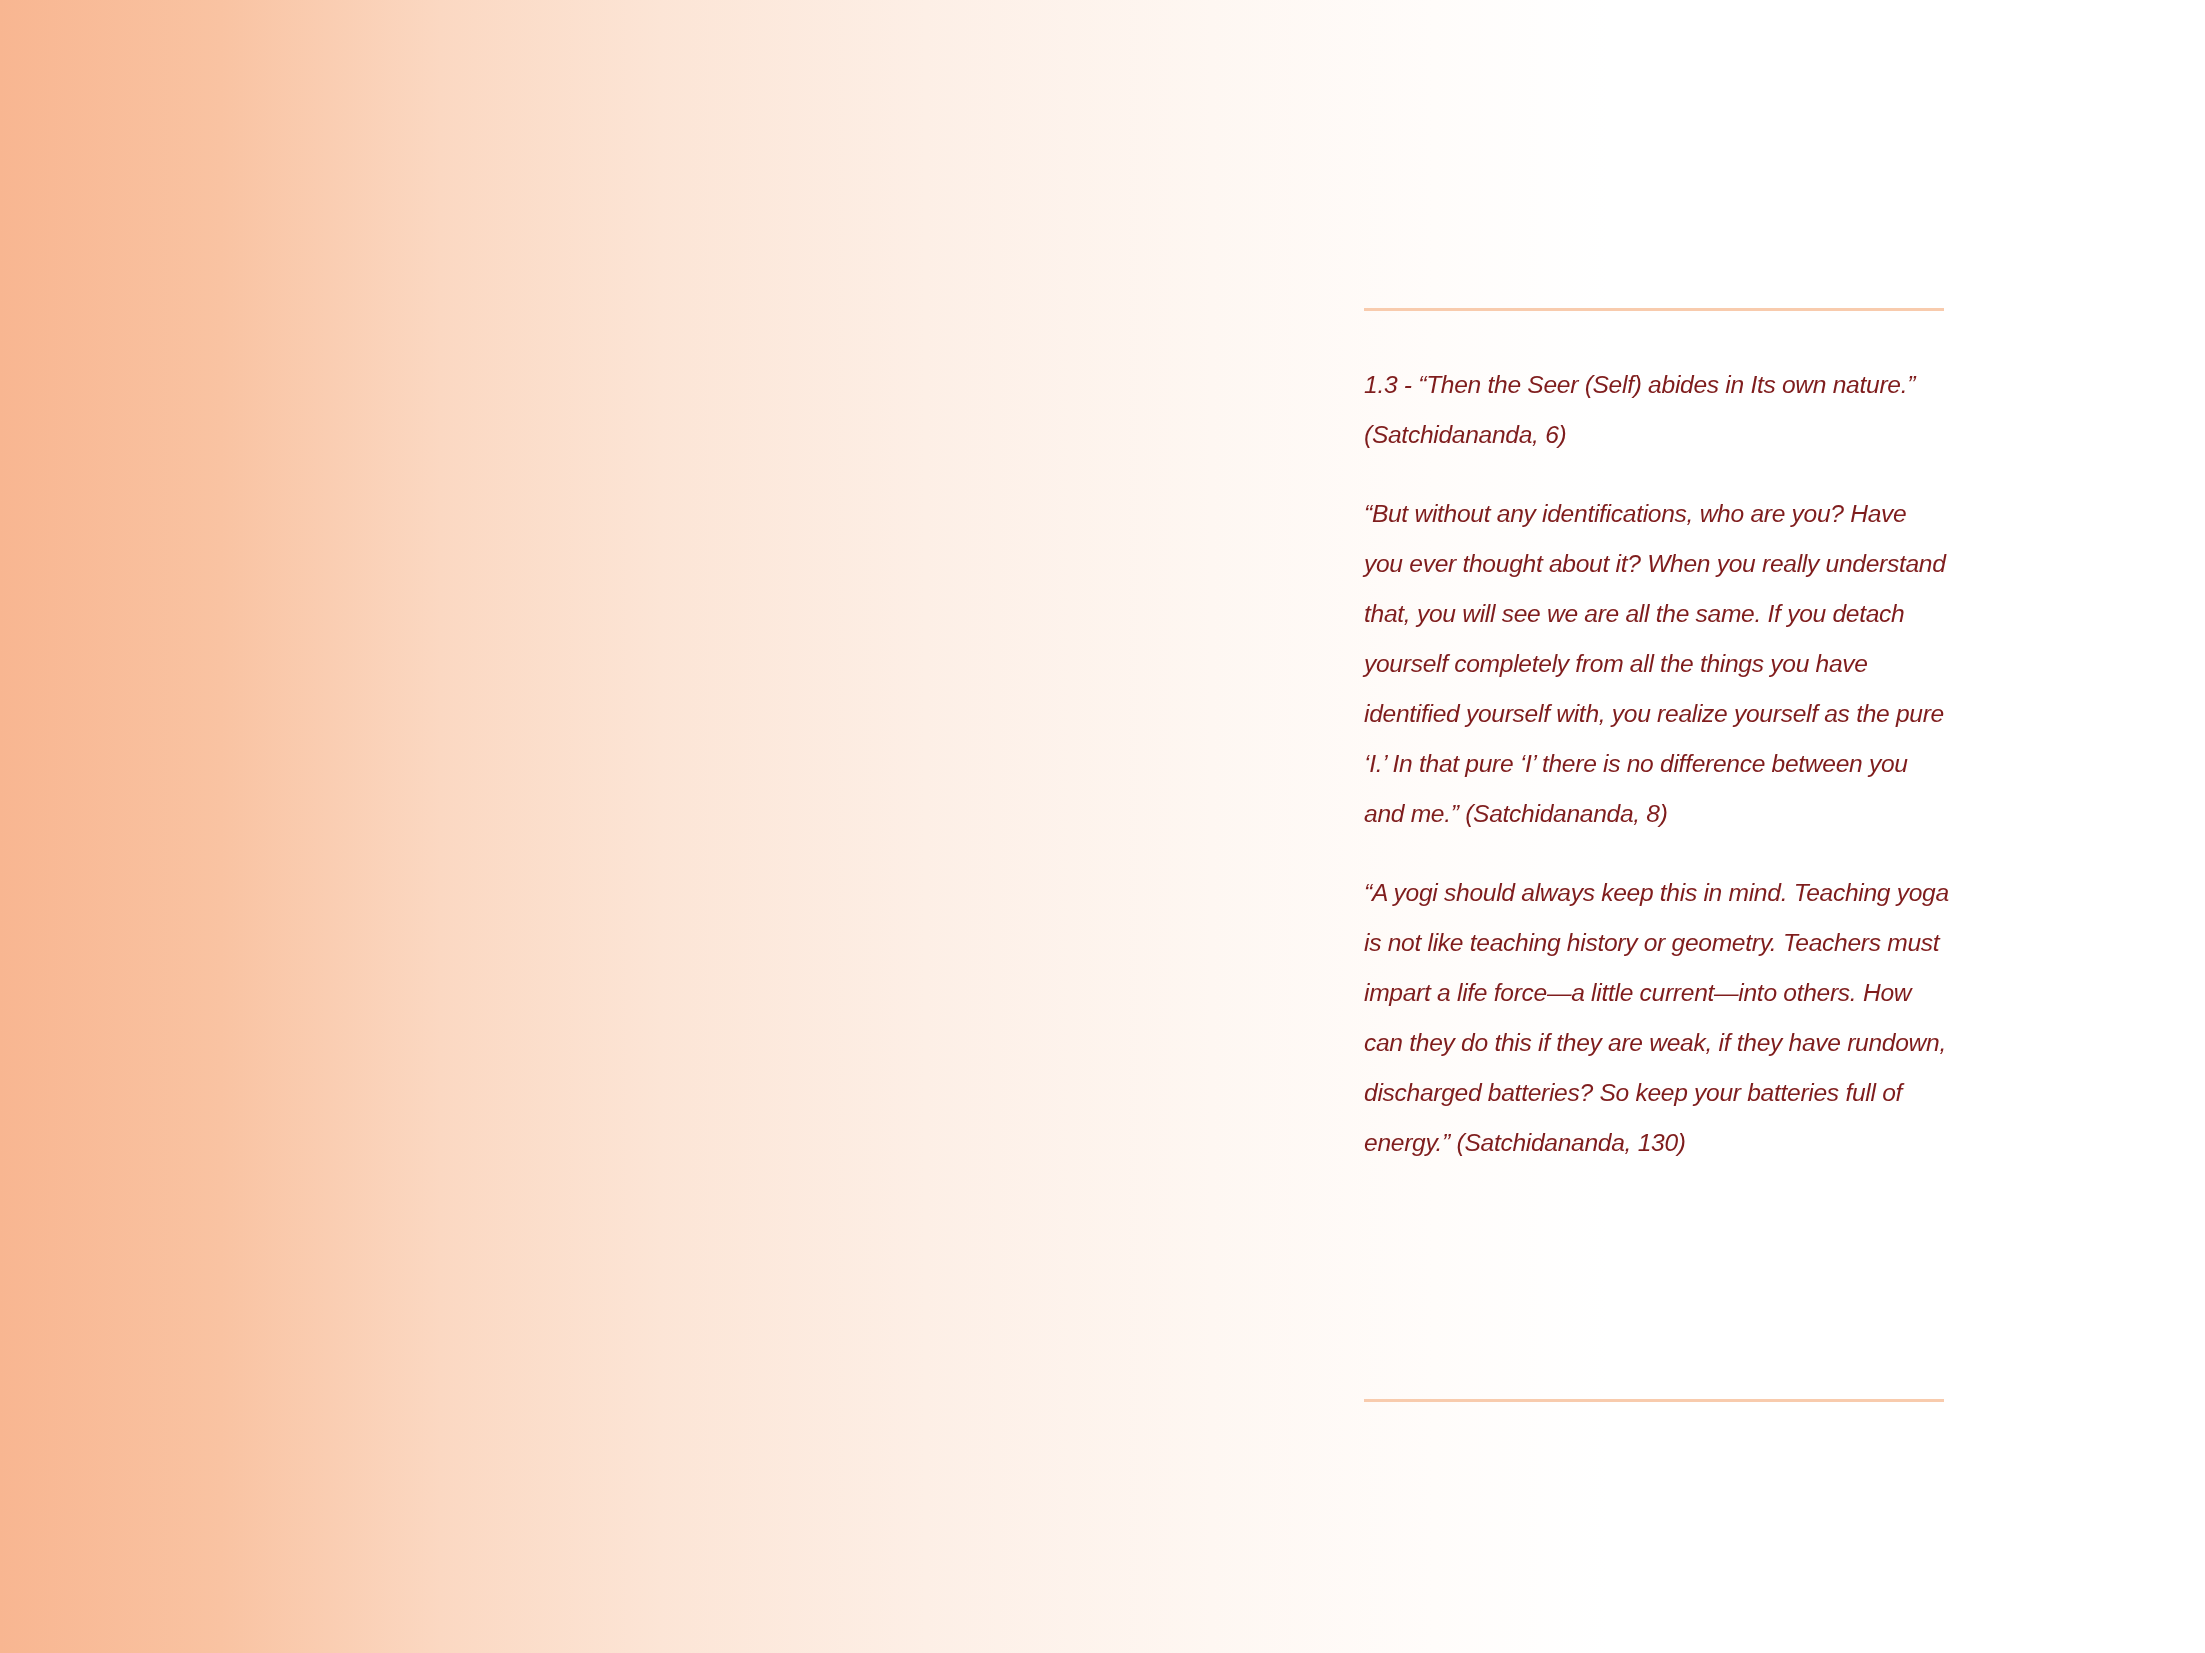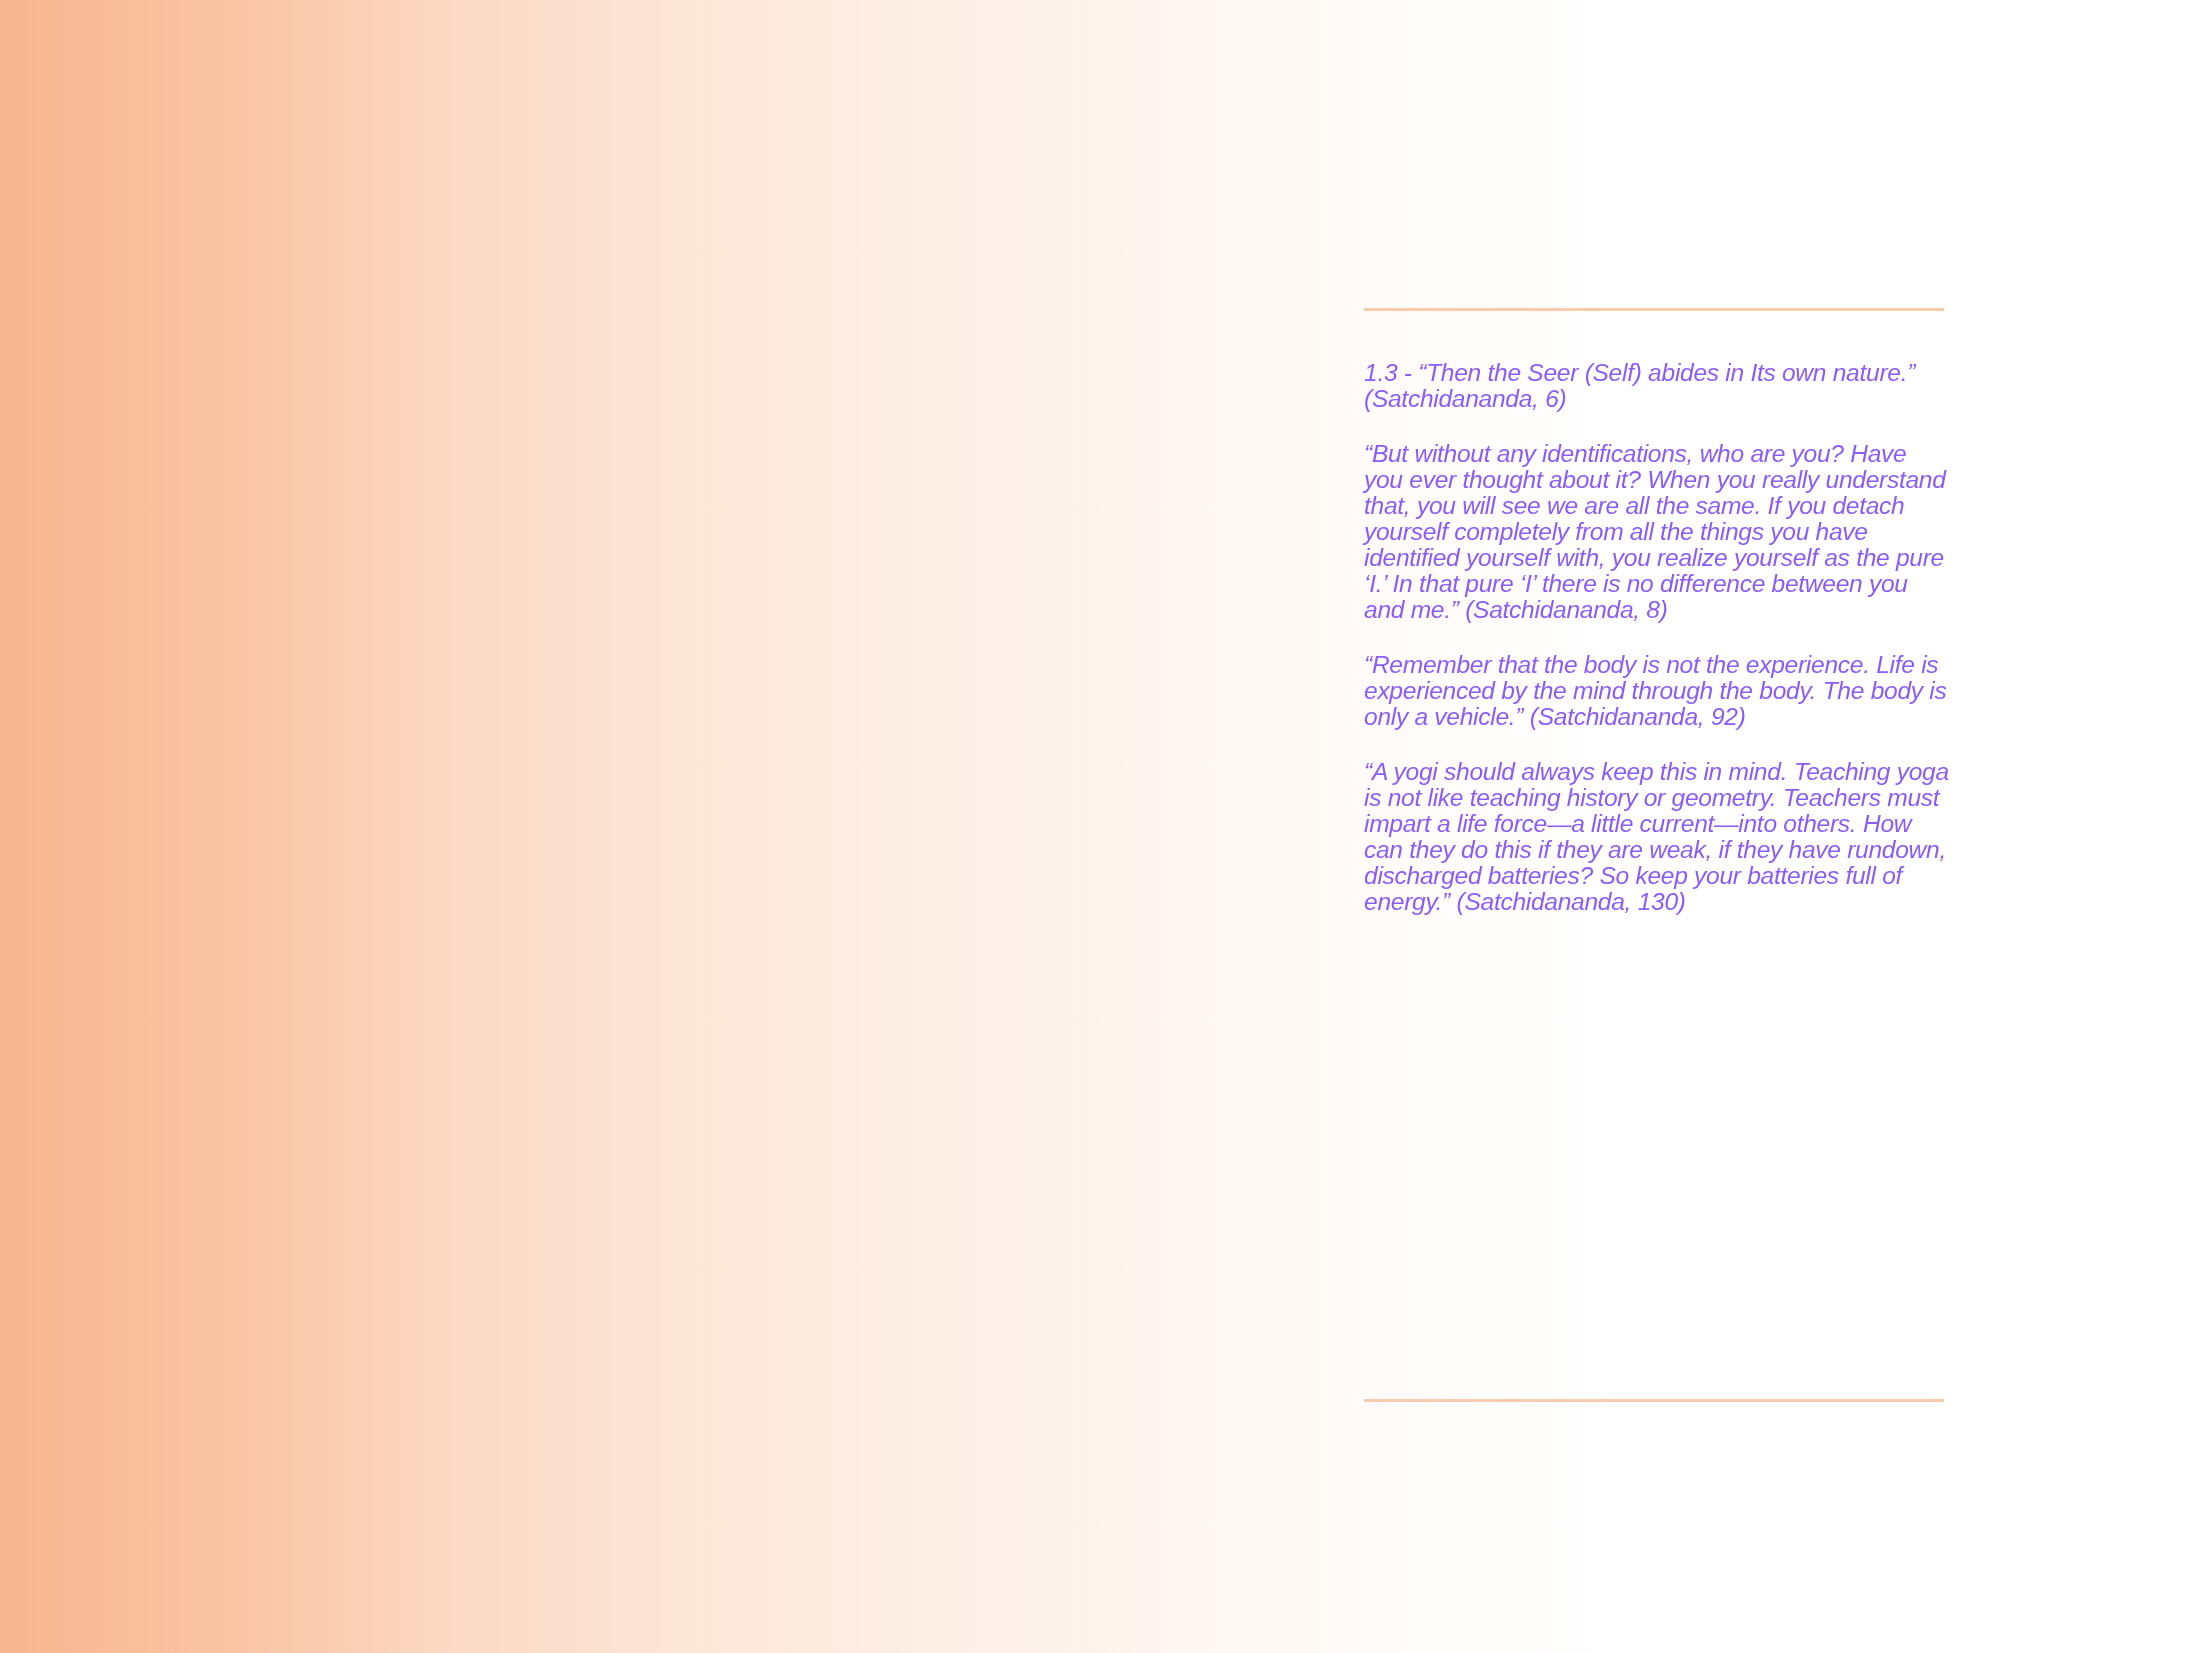--- a/index.html
+++ b/index.html
@@ -38,42 +38,41 @@
     height: 2.5px;
     background: #f8cbad;
   }
   .divider-top { top: 308px; }
   .divider-bottom { top: 1399px; }
   .quotes-column {
     position: absolute;
     left: 1364px;
     top: 360px;
     width: 585px;
-    color: #8b5cf6;
+    color: #7f1d1d;
     font-style: italic;
     font-weight: 400;
     font-size: 24.6px;
-    line-height: 26px;
+    line-height: 50px;
     letter-spacing: -0.3px;
   }
   .quotes-column p {
     margin: 0 0 29px 0;
   }
   .quotes-column p:last-child {
     margin-bottom: 4px;
   }
 </style>
 </head>
 <body>
 
 <div class="gradient-panel"></div>
 
 <div class="divider divider-top"></div>
 
 <div class="quotes-column">
   <p>1.3 - “Then the Seer (Self) abides in Its own nature.” (Satchidananda, 6)</p>
   <p>“But without any identifications, who are you? Have you ever thought about it? When you really understand that, you will see we are all the same. If you detach yourself completely from all the things you have identified yourself with, you realize yourself as the pure ‘I.’ In that pure ‘I’ there is no difference between you and me.” (Satchidananda, 8)</p>
-  <p>“Remember that the body is not the experience. Life is experienced by the mind through the body. The body is only a vehicle.” (Satchidananda, 92)</p>
   <p>“A yogi should always keep this in mind. Teaching yoga is not like teaching history or geometry. Teachers must impart a life force—a little current—into others. How can they do this if they are weak, if they have rundown, discharged batteries? So keep your batteries full of energy.” (Satchidananda, 130)</p>
 </div>
 
 <div class="divider divider-bottom"></div>
 
 
 </body></html>

